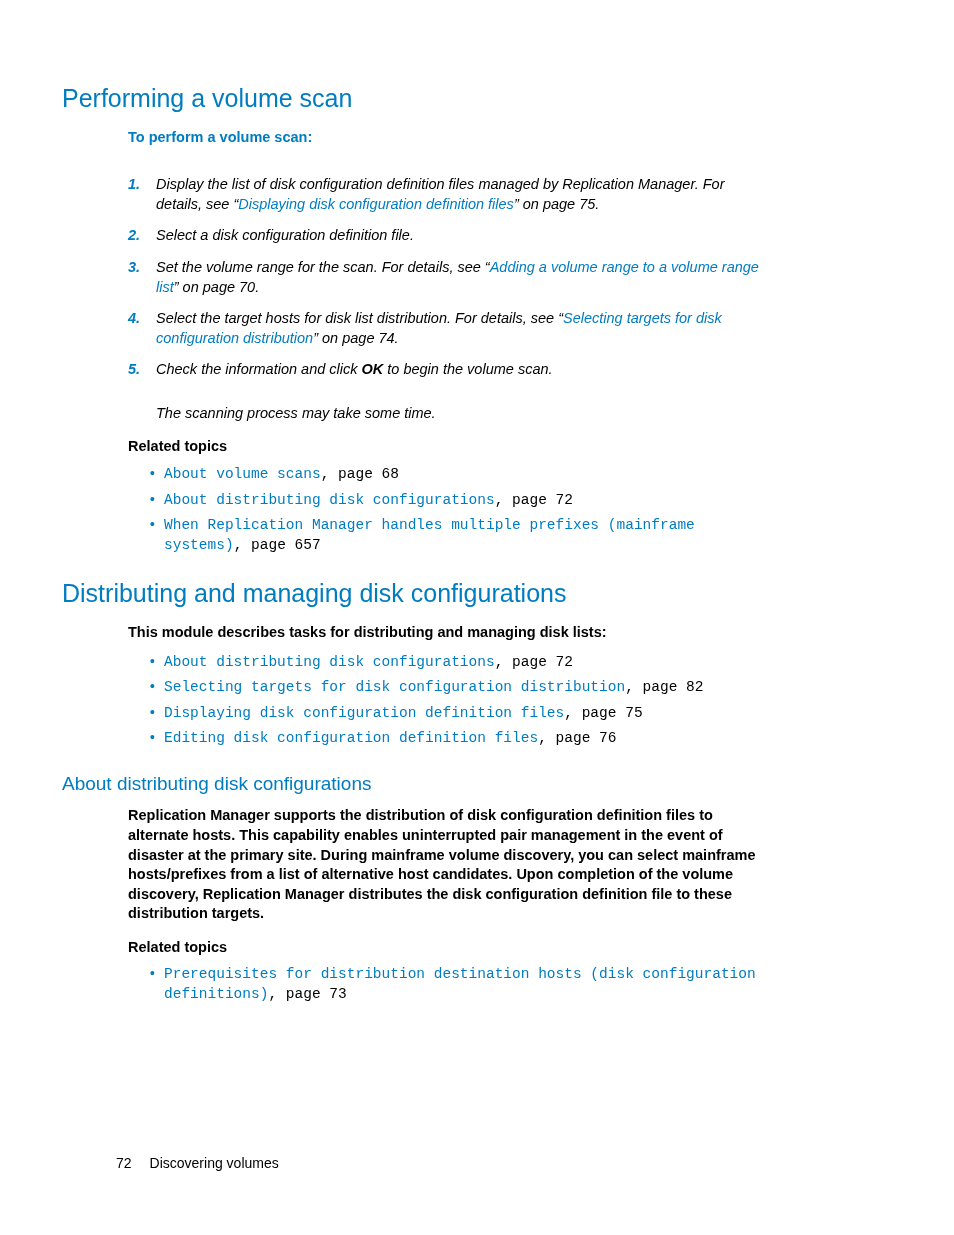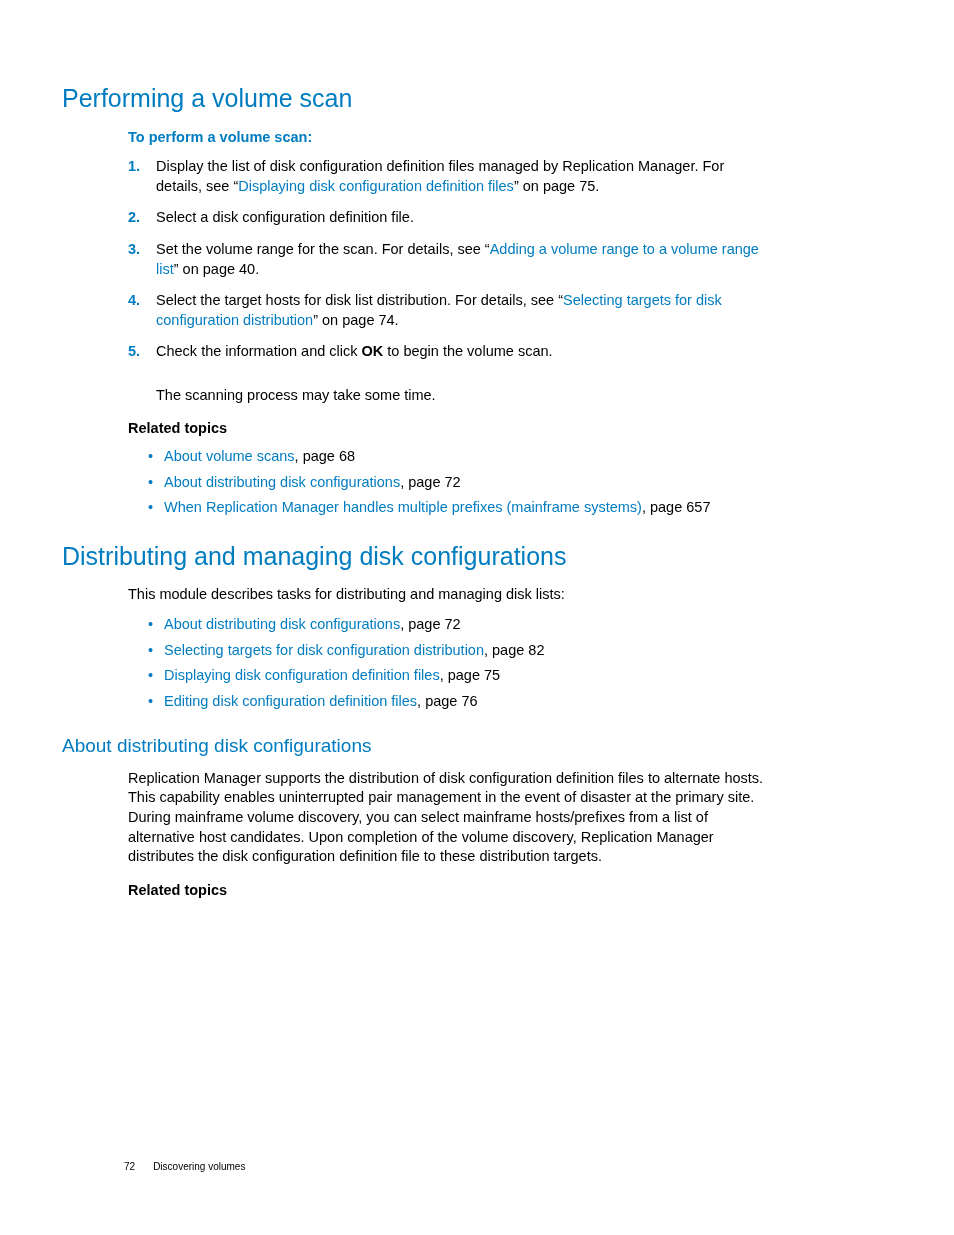--- a/index.html
+++ b/index.html
@@ -29,28 +29,29 @@
   h2 {
     font-family: Arial, Helvetica, sans-serif;
     font-weight: 400;
     font-size: 19px;
     color: #007cc0;
     margin: 22px 0 10px 0;
   }
   .procedure-title {
     font-weight: bold;
     color: #007cc0;
-    margin: 0 0 10px 66px;
+    margin: 0 0 28px 66px;
     font-size: 14.5px;
   }
   .step-list {
     margin: 0 0 0 66px;
     padding: 0;
     list-style: none;
     counter-reset: step;
+    font-style: italic;
   }
   .step-list > li {
     counter-increment: step;
     position: relative;
     padding-left: 28px;
     margin-bottom: 12px;
   }
   .step-list > li::before {
     content: counter(step) ".";
     position: absolute;
@@ -68,56 +69,58 @@
   }
   .bullet-list {
     margin: 0 0 0 66px;
     padding: 0 0 0 20px;
     list-style: none;
   }
   .bullet-list > li {
     position: relative;
     padding-left: 16px;
     margin-bottom: 6px;
+    font-family: Liberation Mono, monospace;
   }
   .bullet-list > li::before {
     content: "•";
     position: absolute;
     left: 0;
     color: #007cc0;
   }
   .body-para {
     margin: 0 0 10px 66px;
+    font-weight: bold;
   }
   .step-body { margin-top: 24px; }
   .footer {
     position: absolute;
     bottom: 62px;
-    left: 124px;
-    font-size: 10px;
+    left: 116px;
+    font-size: 14px;
   }
   .footer .pn { margin-right: 18px; }
   h1.second { margin-top: 22px; }
 </style>
 </head>
 <body>
 
 <div class="page">
 
   <h1>Performing a volume scan</h1>
 
   <p class="procedure-title">To perform a volume scan:</p>
 
   <ol class="step-list">
     <li>
       <span>Display the list of disk configuration definition files managed by Replication Manager. For details, see “</span><span class="link">Displaying disk configuration definition files</span><span>” on page 75.</span>
     </li>
     <li>Select a disk configuration definition file.</li>
     <li>
-      <span>Set the volume range for the scan. For details, see “</span><span class="link">Adding a volume range to a volume range list</span><span>” on page 40.</span>
+      <span>Set the volume range for the scan. For details, see “</span><span class="link">Adding a volume range to a volume range list</span><span>” on page 70.</span>
     </li>
     <li>
       <span>Select the target hosts for disk list distribution. For details, see “</span><span class="link">Selecting targets for disk configuration distribution</span><span>” on page 74.</span>
     </li>
     <li>
       <span>Check the information and click </span><span class="bold">OK</span><span> to begin the volume scan.</span>
       <div class="step-body">The scanning process may take some time.</div>
     </li>
   </ol>
 
@@ -137,18 +140,21 @@
     <li><span class="link">Selecting targets for disk configuration distribution</span><span>, page 82</span></li>
     <li><span class="link">Displaying disk configuration definition files</span><span>, page 75</span></li>
     <li><span class="link">Editing disk configuration definition files</span><span>, page 76</span></li>
   </ul>
 
   <h2>About distributing disk configurations</h2>
 
   <p class="body-para">Replication Manager supports the distribution of disk configuration definition files to alternate hosts. This capability enables uninterrupted pair management in the event of disaster at the primary site. During mainframe volume discovery, you can select mainframe hosts/prefixes from a list of alternative host candidates. Upon completion of the volume discovery, Replication Manager distributes the disk configuration definition file to these distribution targets.</p>
 
   <p class="related-heading">Related topics</p>
+  <ul class="bullet-list">
+    <li><span class="link">Prerequisites for distribution destination hosts (disk configuration definitions)</span><span>, page 73</span></li>
+  </ul>
 
   <div class="footer">
     <span class="pn">72</span><span>Discovering volumes</span>
   </div>
 
 </div>
 
 </body></html>

